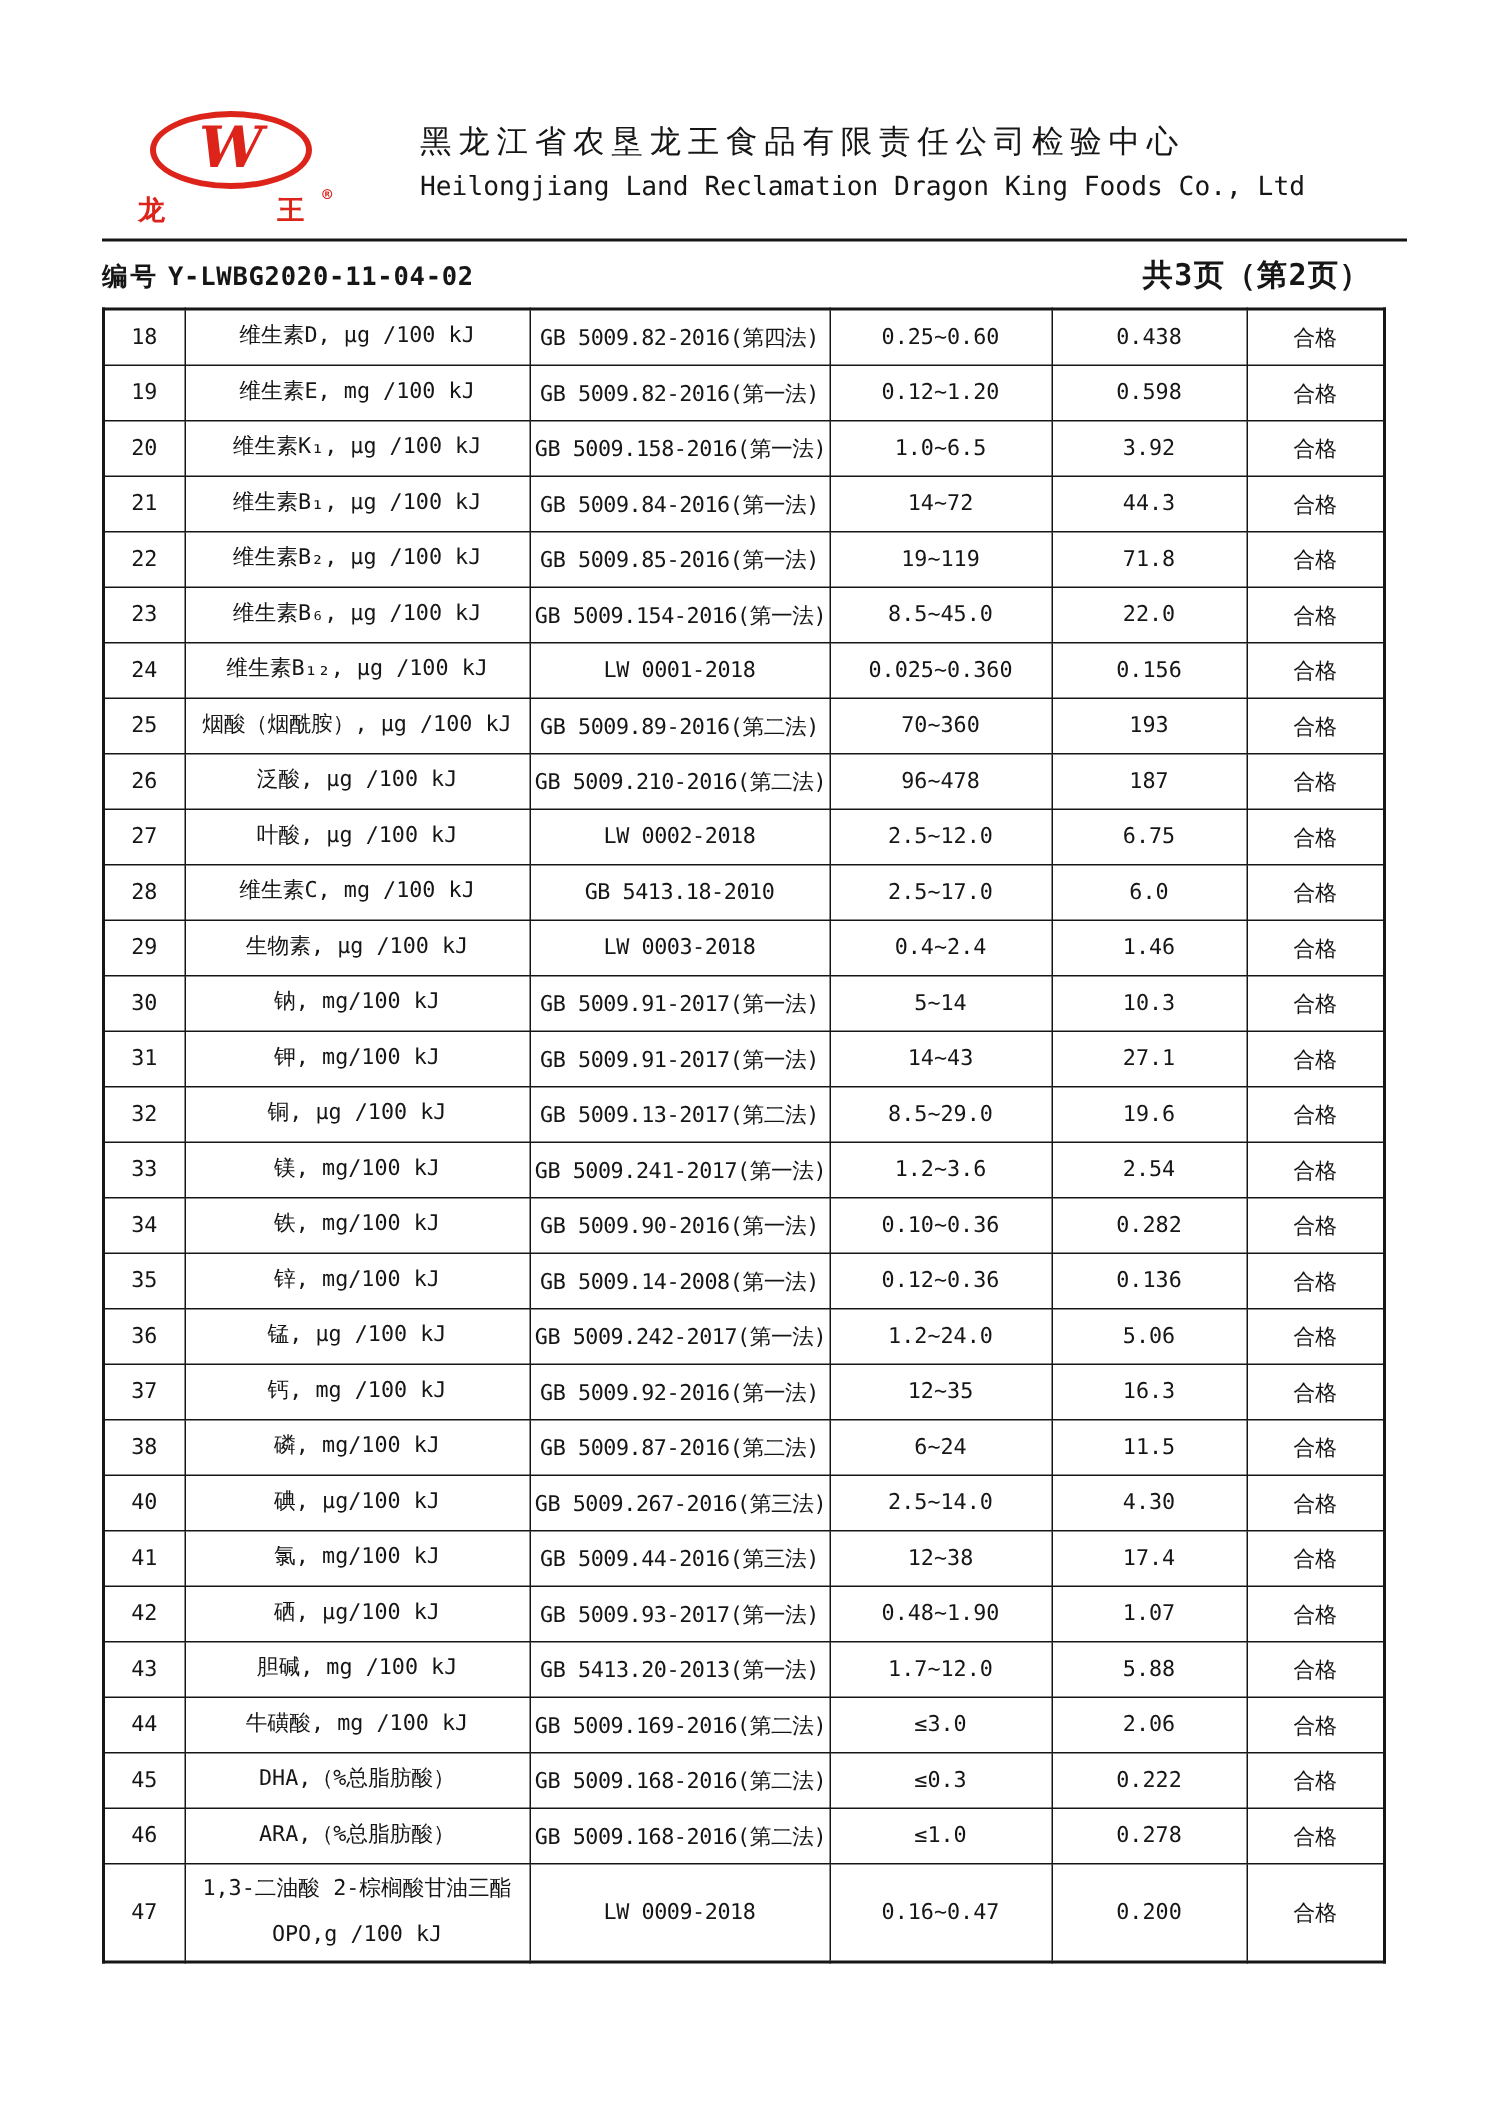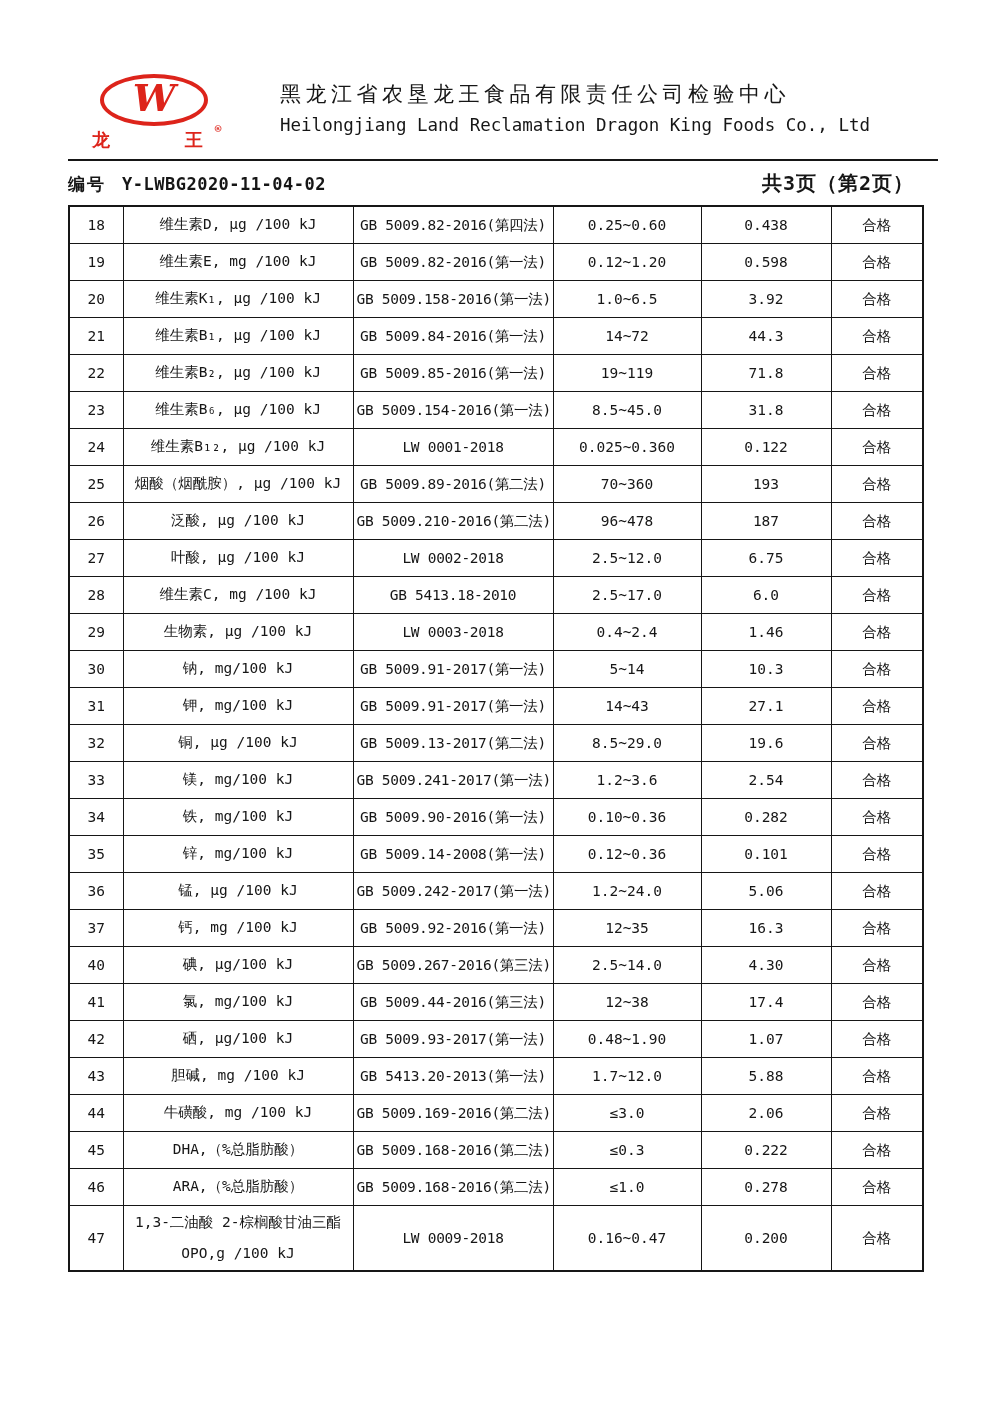--- a/index.html
+++ b/index.html
@@ -64,21 +64,21 @@
     height:2px;background:var(--ink);
     margin-top:7px;
   }
 
   
   .doc-info{
     display:flex;justify-content:space-between;align-items:baseline;
     margin:9px 0 8px 0;
   }
   .doc-number{font-size:17px;font-weight:bold;letter-spacing:0.5px;}
-  .doc-number .lbl{letter-spacing:2px;margin-right:16px;font-family:Liberation Serif, serif;}
+  .doc-number .lbl{letter-spacing:2px;margin-right:6px;font-family:Liberation Serif, serif;}
   .page-info{font-size:20px;font-weight:bold;margin-right:24px;letter-spacing:1px;}
 
   
   table.results{
     border-collapse:collapse;
     border:2px solid var(--ink);
     table-layout:fixed;
     width:854px;
   }
   table.results td{
@@ -186,30 +186,30 @@
     <td class="c-range">19~119</td>
     <td class="c-result">71.8</td>
     <td class="c-verdict">合格</td>
   </tr>
 
   <tr class="result-row">
     <td class="c-no">23</td>
     <td class="c-item">维生素B₆, μg /100 kJ</td>
     <td class="c-method">GB 5009.154-2016(第一法)</td>
     <td class="c-range">8.5~45.0</td>
-    <td class="c-result">31.8</td>
+    <td class="c-result">22.0</td>
     <td class="c-verdict">合格</td>
   </tr>
 
   <tr class="result-row">
     <td class="c-no">24</td>
     <td class="c-item">维生素B₁₂, μg /100 kJ</td>
     <td class="c-method">LW 0001-2018</td>
     <td class="c-range">0.025~0.360</td>
-    <td class="c-result">0.122</td>
+    <td class="c-result">0.156</td>
     <td class="c-verdict">合格</td>
   </tr>
 
   <tr class="result-row">
     <td class="c-no">25</td>
     <td class="c-item">烟酸（烟酰胺）, μg /100 kJ</td>
     <td class="c-method">GB 5009.89-2016(第二法)</td>
     <td class="c-range">70~360</td>
     <td class="c-result">193</td>
     <td class="c-verdict">合格</td>
@@ -294,21 +294,21 @@
     <td class="c-range">0.10~0.36</td>
     <td class="c-result">0.282</td>
     <td class="c-verdict">合格</td>
   </tr>
 
   <tr class="result-row">
     <td class="c-no">35</td>
     <td class="c-item">锌, mg/100 kJ</td>
     <td class="c-method">GB 5009.14-2008(第一法)</td>
     <td class="c-range">0.12~0.36</td>
-    <td class="c-result">0.101</td>
+    <td class="c-result">0.136</td>
     <td class="c-verdict">合格</td>
   </tr>
 
   <tr class="result-row">
     <td class="c-no">36</td>
     <td class="c-item">锰, μg /100 kJ</td>
     <td class="c-method">GB 5009.242-2017(第一法)</td>
     <td class="c-range">1.2~24.0</td>
     <td class="c-result">5.06</td>
     <td class="c-verdict">合格</td>
@@ -316,20 +316,28 @@
 
   <tr class="result-row">
     <td class="c-no">37</td>
     <td class="c-item">钙, mg /100 kJ</td>
     <td class="c-method">GB 5009.92-2016(第一法)</td>
     <td class="c-range">12~35</td>
     <td class="c-result">16.3</td>
     <td class="c-verdict">合格</td>
   </tr>
 
+  <tr class="result-row">
+    <td class="c-no">38</td>
+    <td class="c-item">磷, mg/100 kJ</td>
+    <td class="c-method">GB 5009.87-2016(第二法)</td>
+    <td class="c-range">6~24</td>
+    <td class="c-result">11.5</td>
+    <td class="c-verdict">合格</td>
+  </tr>
 
 
   <tr class="result-row">
     <td class="c-no">40</td>
     <td class="c-item">碘, μg/100 kJ</td>
     <td class="c-method">GB 5009.267-2016(第三法)</td>
     <td class="c-range">2.5~14.0</td>
     <td class="c-result">4.30</td>
     <td class="c-verdict">合格</td>
   </tr>

